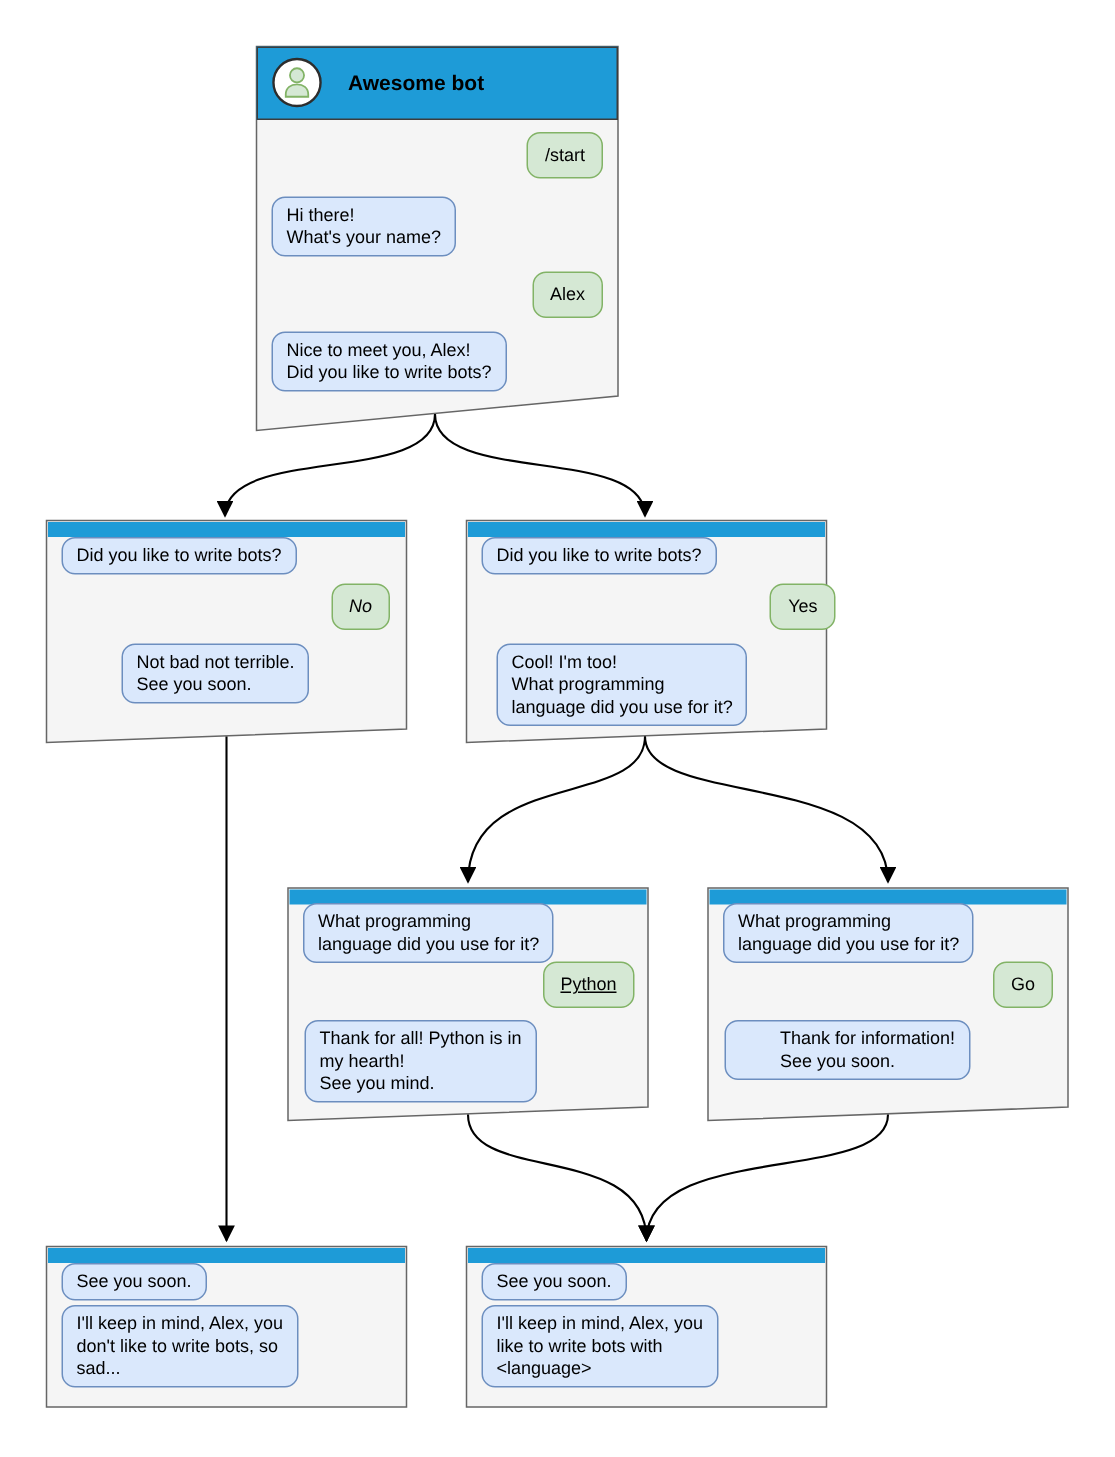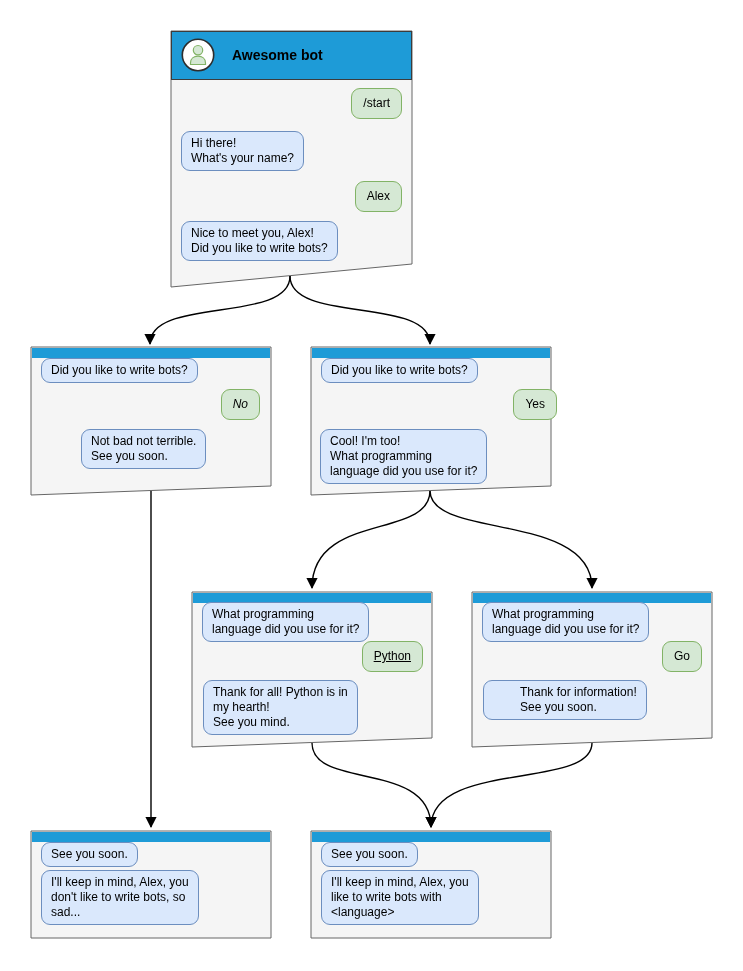--- a/index.html
+++ b/index.html
@@ -85,21 +85,21 @@
 
   <div class="titlebar" style="left:32px; top:348px; width:238px; height:10px;"></div>
   <div class="bubble bot" style="left:41px; top:358px;">Did you like to write bots?</div>
   <div class="bubble user" style="right:483px; top:389px;font-style:italic;">No</div>
   <div class="bubble bot" style="left:41px; top:429px;margin-left:40px;">Not bad not terrible.
 See you soon.</div>
 
   <div class="titlebar" style="left:312px; top:348px; width:238px; height:10px;"></div>
   <div class="bubble bot" style="left:321px; top:358px;">Did you like to write bots?</div>
   <div class="bubble user" style="right:186px; top:389px;">Yes</div>
-  <div class="bubble bot" style="left:320px; top:429px;">Cool! I'm too!
+  <div class="bubble bot" style="left:331px; top:429px;">Cool! I'm too!
 What programming
 language did you use for it?</div>
 
   <div class="titlebar" style="left:193px; top:593px; width:238px; height:10px;"></div>
   <div class="bubble bot" style="left:202px; top:602px;">What programming
 language did you use for it?</div>
   <div class="bubble user" style="right:320px; top:641px;text-decoration:underline;">Python</div>
   <div class="bubble bot" style="left:203px; top:680px;">Thank for all! Python is in
 my hearth!
 See you mind.</div>

